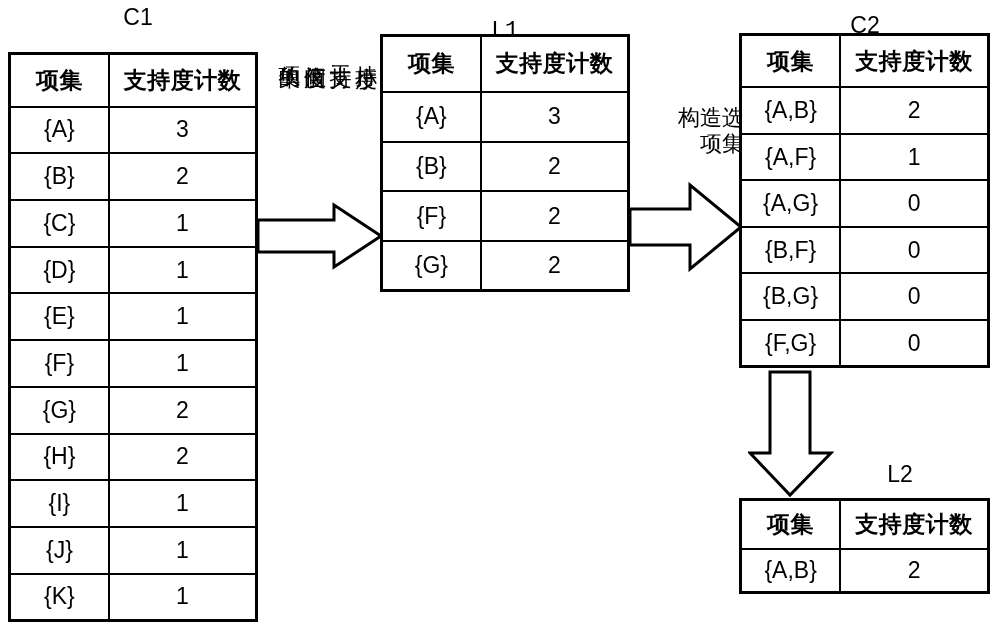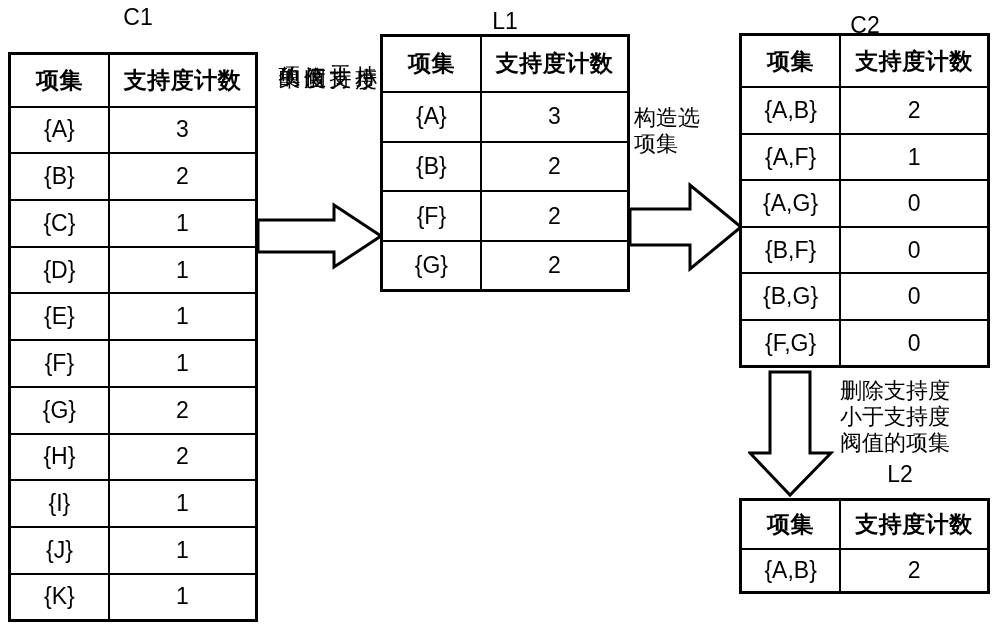--- a/index.html
+++ b/index.html
@@ -86,21 +86,21 @@
     letter-spacing: 1px;
     white-space: pre-wrap;
     text-align: left;
   }
 
   
   .htext {
     position: absolute;
     font-size: 22px;
     line-height: 1.18;
-    text-align: left;
+    text-align: right;
     white-space: pre-line;
   }
 
   
   .arrow {
     position: absolute;
   }
   .arrow svg { display: block; }
   .arrow polygon {
     fill: #ffffff;
@@ -176,21 +176,21 @@
 于支持
 度阀值
 的项集</div>
 
   <div class="arrow" style="left:256px; top:202px; width:128px; height:68px;">
     <svg width="128" height="68" viewBox="0 0 128 68">
       <polygon points="2,18 78,18 78,3 125,34 78,65 78,50 2,50"></polygon>
     </svg>
   </div>
 
-  <div class="caption" style="left:457px; top:8px; width:96px;">L1</div>
+  <div class="caption" style="left:457px; top:18px; width:96px;font-family:Liberation Mono, monospace;">L1</div>
 
   <div class="tbl" style="left:380px; top:34px; width:250px; height:258px;">
     <table>
       <tbody>
           <tr>
         <th class="c-item">项集</th>
         <th class="c-cnt">支持度计数</th>
       </tr>
       <tr>
         <td>{A}</td>
@@ -257,23 +257,20 @@
     </tbody>
       </table>
   </div>
 
   <div class="arrow" style="left:748px; top:370px; width:86px; height:128px;">
     <svg width="86" height="128" viewBox="0 0 86 128">
       <polygon points="22,2 62,2 62,83 83,83 42,125 2,83 22,83"></polygon>
     </svg>
   </div>
 
-  <div class="htext" style="left:840px; top:378px; width:160px; text-align:left;">删除支持度
-小于支持度
-阀值的项集</div>
 
   <div class="caption" style="left:852px; top:461px; width:96px;">L2</div>
 
   <div class="tbl" style="left:739px; top:498px; width:251px; height:96px;">
     <table>
       <tbody>
           <tr>
         <th class="c-item">项集</th>
         <th class="c-cnt">支持度计数</th>
       </tr>

